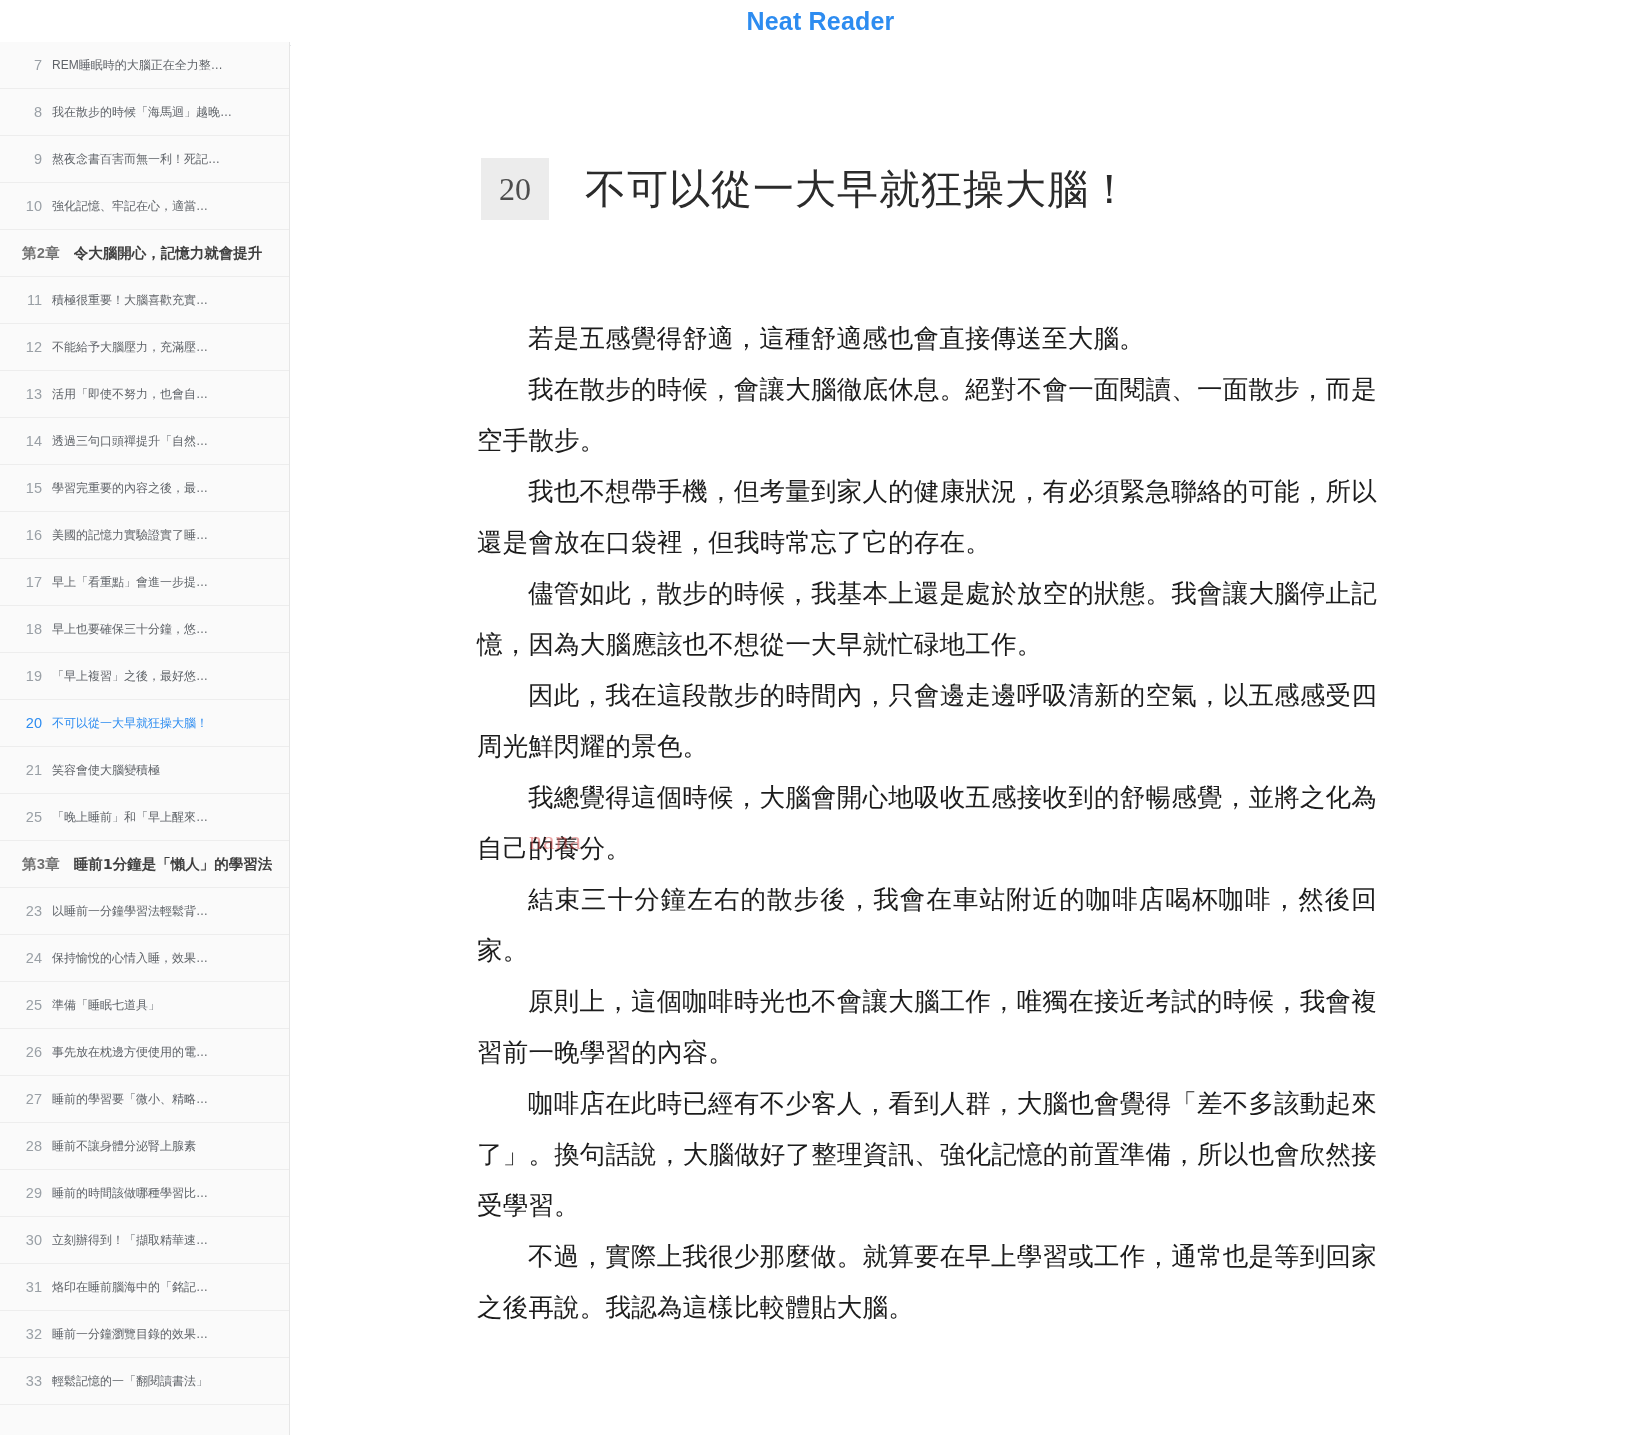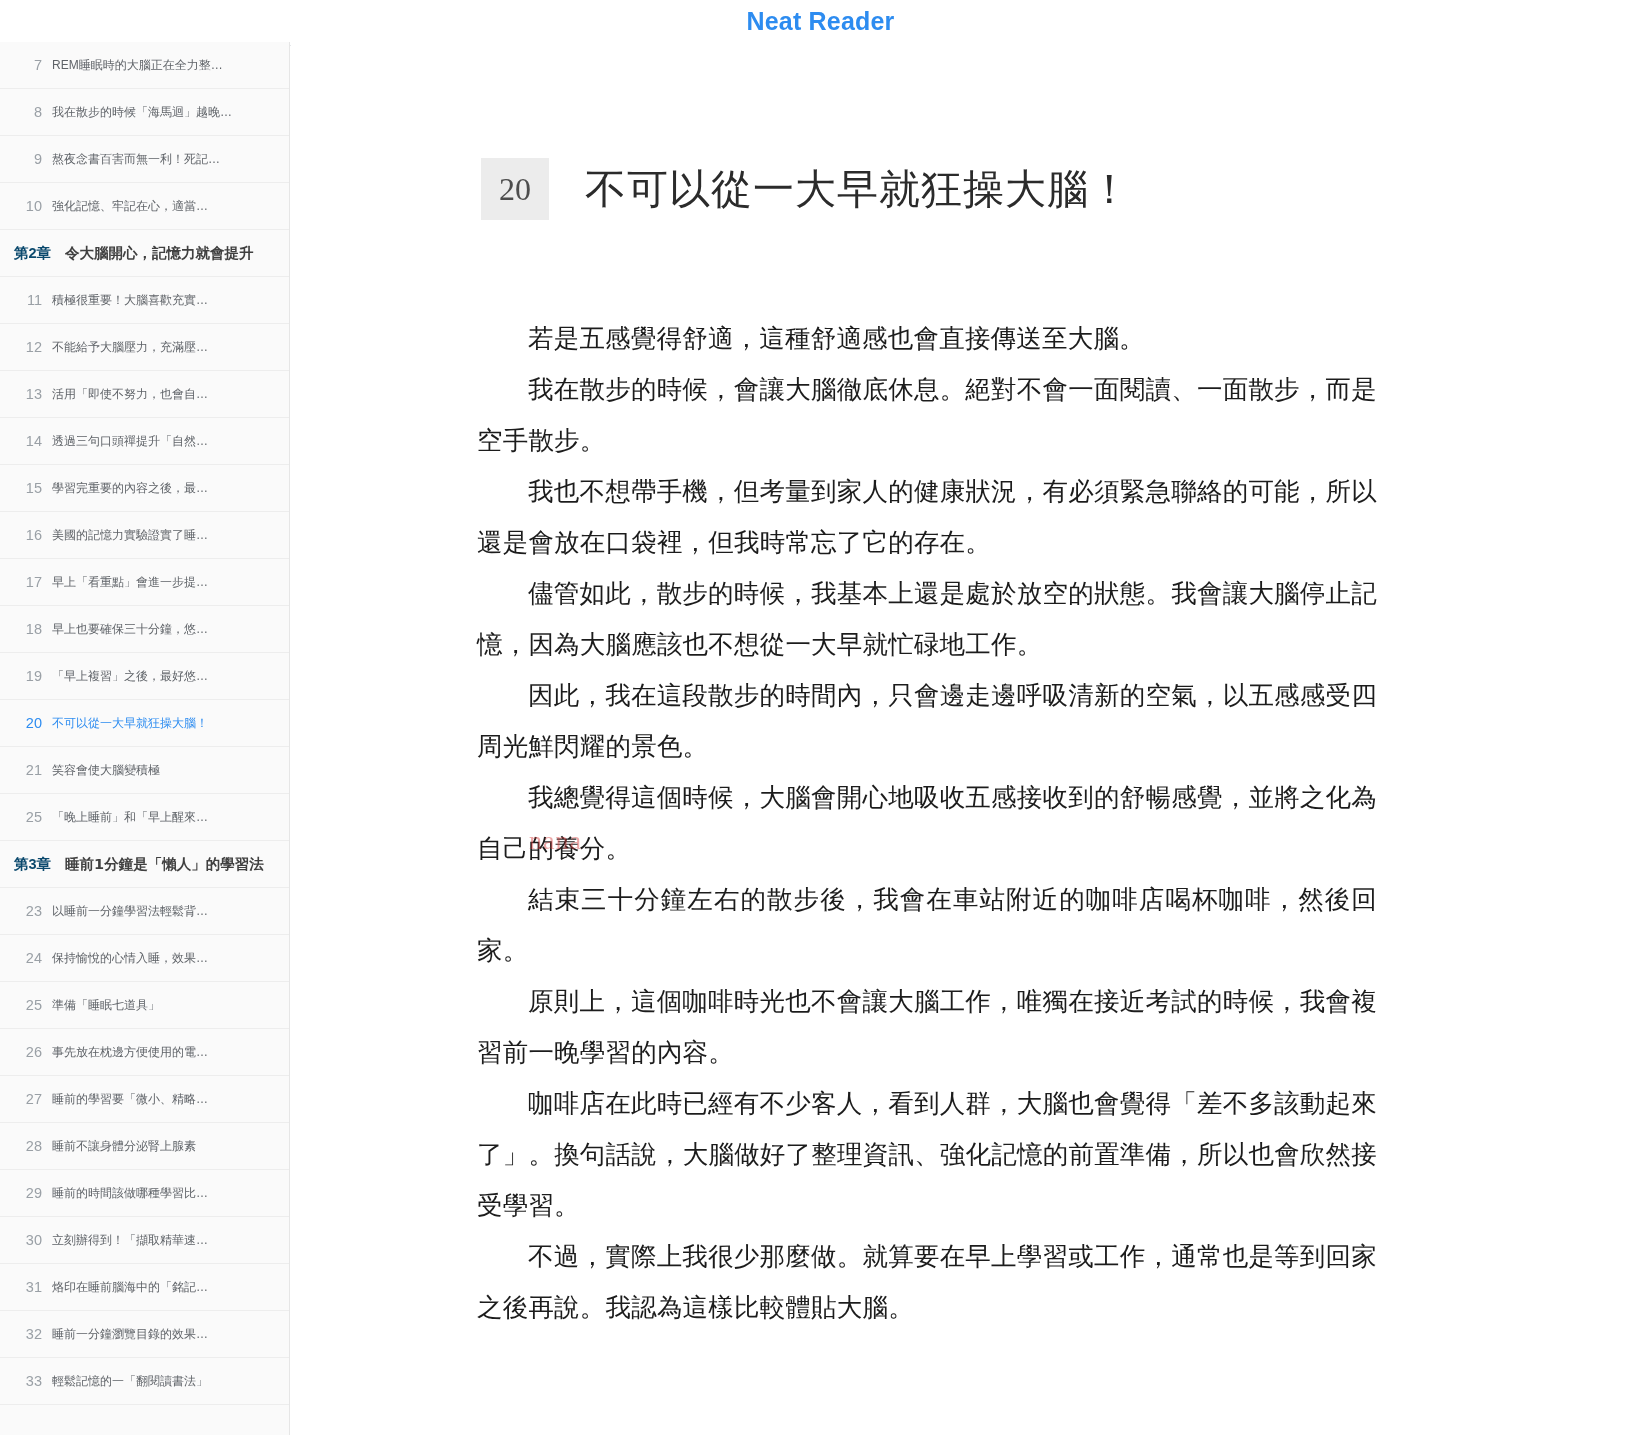--- a/index.html
+++ b/index.html
@@ -116,23 +116,24 @@
   .toc-chapter {
     display: flex;
     align-items: center;
     height: 47px;
     border-bottom: 1px solid #ededed;
     padding-left: 14px;
     cursor: pointer;
     background: #fafafa;
   }
   .toc-chapter .ch-num {
-    font-size: 14.5px; font-weight: bold; color: #0c4a6e;
+    font-size: 14.5px; font-weight: bold; color: #737373;
     margin-right: 14px; white-space: nowrap;
-    font-family: Liberation Sans, sans-serif;
+    font-family: Liberation Mono, monospace;
+    margin-left: 8px;
   }
   .toc-chapter .ch-title {
     font-size: 14.5px; font-weight: bold; color: #404040;
     white-space: nowrap; overflow: hidden; text-overflow: ellipsis;
     font-family: "DejaVu Sans", "Liberation Sans", sans-serif;
   }
 
   
   .reader {
     position: absolute;

